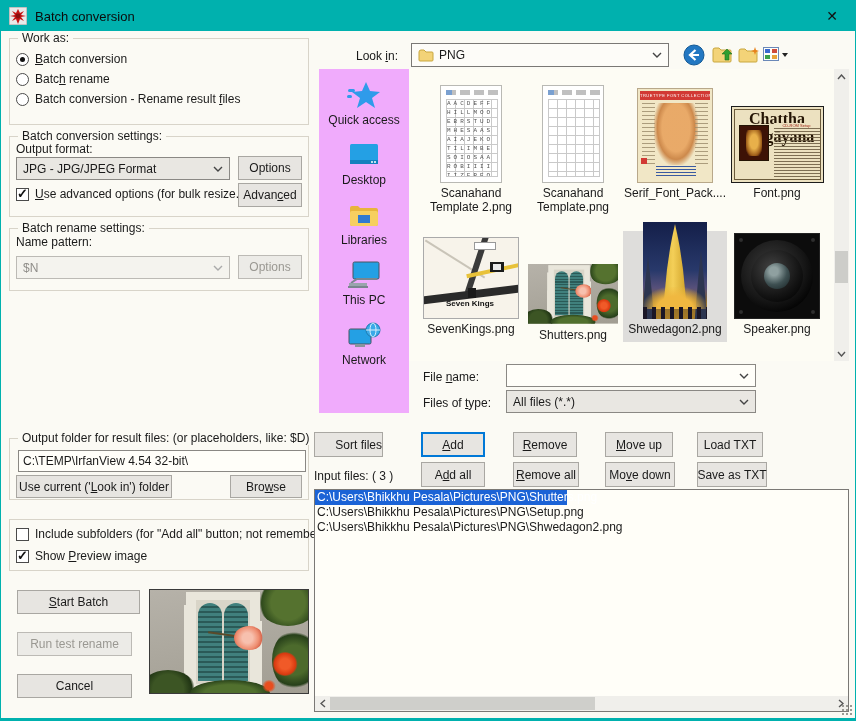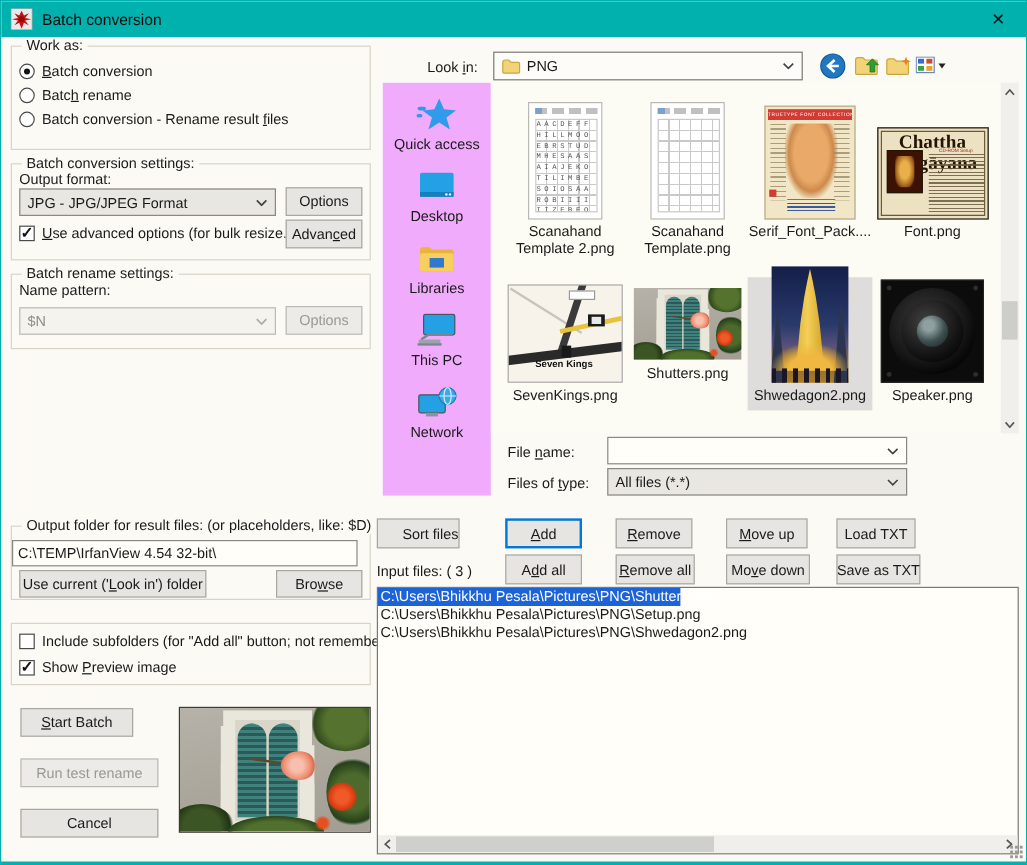--- a/index.html
+++ b/index.html
@@ -234,21 +234,21 @@
           </svg>
       </span>
     </div>
     <div class="btn dis" style="left:228px; top:26px; width:64px; height:24px;">
       <span>Options</span>
     </div>
   </div>
 
   <div class="grp" style="left:8px; top:437px; width:300px; height:62px;">
     <span class="legend">Output folder for result files: (or placeholders, like: $D)</span>
-    <div class="field" style="left:0; top:11px; width:288px; height:22px;">
+    <div class="field" style="left:8px; top:11px; width:288px; height:22px;">
       <span>C:\TEMP\IrfanView 4.54 32-bit\</span>
     </div>
     <div class="btn" style="left:6px; top:36px; width:156px; height:23px;">
       <span>Use current ('<u>L</u>ook in') folder</span>
     </div>
     <div class="btn" style="left:220px; top:36px; width:72px; height:23px;">
       <span>Bro<u>w</u>se</span>
     </div>
   </div>
 
@@ -256,21 +256,21 @@
     <div class="row-opt" style="left:6px; top:7px;">
       <span class="cb"></span>
       <span>Include subfolders (for "Add all" button; not remembered)</span>
     </div>
     <div class="row-opt" style="left:6px; top:29px;">
       <span class="cb on"></span>
       <span>Show <u>P</u>review image</span>
     </div>
   </div>
 
-  <div class="btn" style="left:16px; top:589px; width:94px; height:24px;">
+  <div class="btn" style="left:16px; top:589px; width:123px; height:24px;">
     <span><u>S</u>tart Batch</span>
   </div>
   <div class="btn dis" style="left:16px; top:631px; width:115px; height:24px;">
     <span>Run test rename</span>
   </div>
   <div class="btn" style="left:16px; top:673px; width:115px; height:24px;">
     <span>Cancel</span>
   </div>
 
   <div class="preview">
@@ -446,21 +446,21 @@
           <div class="road4"></div>
           <div class="road1"></div>
         <div class="box"></div>
           <div class="stop"></div>
           <div class="pin"></div>
         <div class="mlabel">Seven Kings</div>
       </div>
     </div>
     <div class="tlabel">SevenKings.png</div>
   </div>
-  <div class="tile" style="left:520px; top:212px;">
+  <div class="tile" style="left:520px; top:236px;">
     <div class="tb" style="height:88px;">
       <div style="width:90px; height:61px; overflow:hidden;">
         <div class="shutters-art" style="transform:scale(0.5625); transform-origin:top left;">
           <div class="stone"></div>
             <div class="winbg"></div>
           <div class="arch a1"></div>
             <div class="arch a2"></div>
           <div class="leaf l1"></div>
             <div class="leaf l2"></div>
             <div class="leaf l3"></div>

